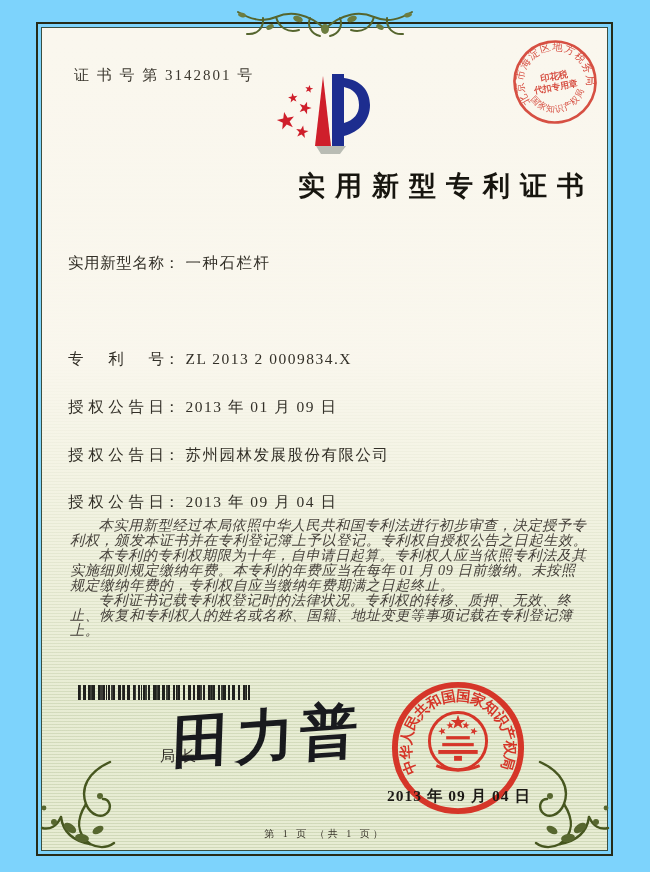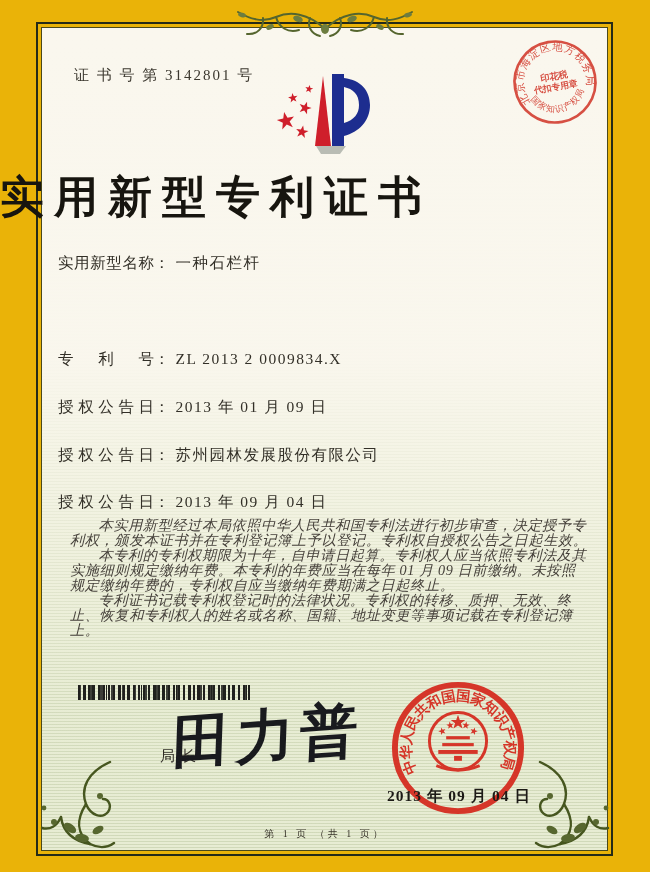--- a/index.html
+++ b/index.html
@@ -1,33 +1,33 @@
 <!DOCTYPE html>
 <html><head>
 <meta charset="utf-8">
 <style>
   html,body{margin:0;padding:0;background:#e8e4d8;}
-  .page{position:relative;width:650px;height:872px;background:#eab308;overflow:hidden;
+  .page{position:relative;width:650px;height:872px;background:#7dd3fc;overflow:hidden;
         font-family:"Liberation Serif","DejaVu Serif",serif;color:#33302a;}
   
   .frame{position:absolute;left:36px;top:22px;width:577px;height:834px;
          border:2.5px solid #262b18;box-sizing:border-box;}
   .frame-inner{position:absolute;inset:3px;border:1px solid rgba(46,54,30,.85);}
   
   .paper-fill{position:absolute;inset:4px;
       background-color:#e7ecd3;
       background-image:
         linear-gradient(180deg, rgba(250,247,238,1) 0%, rgba(250,247,238,.97) 40%,
                         rgba(248,246,233,.55) 62%, rgba(235,239,216,.12) 82%, rgba(228,233,207,0) 100%),
         repeating-linear-gradient(180deg, rgba(128,148,92,.22) 0 1px, rgba(255,255,255,0) 1px 3px);}
   .txt{position:absolute;white-space:nowrap;}
   .cert-no{left:74px;top:66px;font-size:15px;letter-spacing:2px;color:#3b372e;}
-  .title{left:0;top:168px;width:594px;text-align:left;font-size:44px;font-weight:700;
+  .title{left:0;top:168px;width:594px;text-align:right;font-size:27px;font-weight:700;
          letter-spacing:10px;color:#17150f;}
-  .frow{position:absolute;left:58px;font-size:15.5px;color:#322f27;}
+  .frow{position:absolute;left:68px;font-size:15.5px;color:#322f27;}
   .f-label{display:inline-block;width:96px;text-align:justify;text-align-last:justify;}
   .f-colon{display:inline-block;margin-right:6px;}
   .f-value{letter-spacing:1.5px;}
   .paras{position:absolute;left:70px;top:518px;width:518px;font-size:14.2px;line-height:15px;
          color:#45403a;font-style:italic;letter-spacing:.6px;white-space:normal;}
   .paras p{margin:0;text-indent:2em;}
   .barcode{position:absolute;left:78px;top:685px;width:172px;height:15px;
       background:
        repeating-linear-gradient(90deg,#20201e 0 2px,transparent 2px 5px),
        repeating-linear-gradient(90deg,#20201e 0 1px,transparent 1px 7px),

